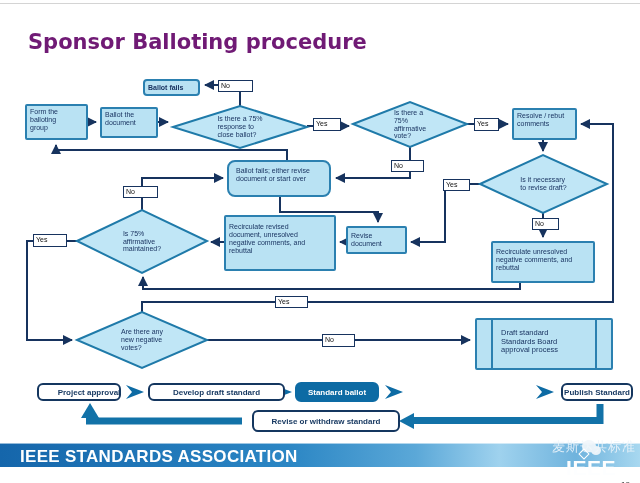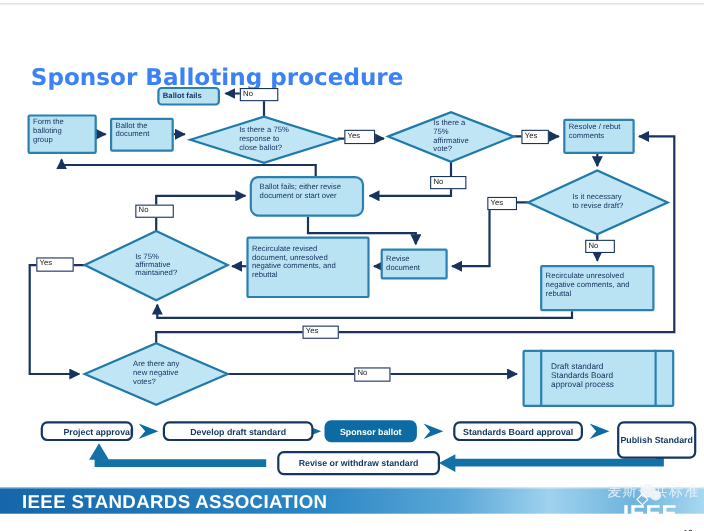--- a/index.html
+++ b/index.html
@@ -1,20 +1,20 @@
 <!DOCTYPE html>
 <html><head>
 <meta charset="utf-8">
 <style>
   html,body{margin:0;padding:0;}
   #slide{position:relative;width:640px;height:483px;background:#ffffff;overflow:hidden;
          font-family:"Liberation Sans",sans-serif;-webkit-text-size-adjust:none;}
   #topline{position:absolute;left:0;top:3px;width:640px;height:1px;background:#d4d4d4;}
   #title{position:absolute;left:28px;top:30px;font-family:"DejaVu Sans","Liberation Sans",sans-serif;
-         font-weight:bold;font-size:21px;color:#3b82f6;letter-spacing:0px;white-space:nowrap;margin-top:28px;}
+         font-weight:bold;font-size:21px;color:#701a75;letter-spacing:0px;white-space:nowrap;}
   svg.layer{position:absolute;left:0;top:0;z-index:1;}
   .box{position:absolute;z-index:2;box-sizing:border-box;background:#b9e2f3;border:2px solid #2b80b0;
        color:#16305e;font-size:7px;line-height:1.14;padding:2px 3px;white-space:pre-line;border-radius:2px;}
   .box.rounded{border-radius:8px;}
   .box.small-r{border-radius:4px;font-weight:bold;display:flex;align-items:center;}
   .dtext{position:absolute;z-index:2;display:flex;align-items:center;justify-content:center;
          color:#16305e;font-size:7px;line-height:1.12;text-align:left;white-space:pre-line;}
   .tag{position:absolute;z-index:3;box-sizing:border-box;background:#ffffff;border:1px solid #17335e;
        color:#111;font-size:7px;line-height:1.3;padding:0 2px;}
   .ppline{position:absolute;top:-2px;bottom:-2px;width:2px;background:#2b80b0;z-index:3;}
@@ -143,23 +143,22 @@
   <div class="tag" style="left:391px;top:160px;width:33px;height:12px;">No</div>
   <div class="tag" style="left:443px;top:179px;width:27px;height:12px;">Yes</div>
   <div class="tag" style="left:532px;top:218px;width:27px;height:12px;">No</div>
   <div class="tag" style="left:123px;top:186px;width:35px;height:12px;">No</div>
   <div class="tag" style="left:33px;top:234px;width:34px;height:13px;">Yes</div>
   <div class="tag" style="left:275px;top:296px;width:33px;height:12px;">Yes</div>
   <div class="tag" style="left:322px;top:334px;width:33px;height:13px;">No</div>
 
   <div class="chev" style="left:37px;top:383px;width:84px;height:18px;padding-left:20px;">Project approval</div>
   <div class="chev" style="left:148px;top:383px;width:137px;height:18px;">Develop draft standard</div>
-  <div class="chev active" style="left:295px;top:382px;width:84px;height:20px;">Sponsor ballot</div>
-  <div class="chev" style="left:412px;top:383px;width:118px;height:18px;">Standards Board approval</div>
-  <div class="chev" style="left:561px;top:383px;width:72px;height:34px;">Publish Standard</div>
+  <div class="chev active" style="left:295px;top:382px;width:84px;height:20px;">Standard ballot</div>
+  <div class="chev" style="left:561px;top:383px;width:72px;height:18px;">Publish Standard</div>
   <div id="revise-box" style="left:252px;top:410px;width:148px;height:22px;">Revise or withdraw standard</div>
 
   <div id="footerbar"></div>
   <div id="footer-org">IEEE STANDARDS ASSOCIATION</div>
   <div id="watermark">
     <span class="wc">
         <span class="b1"></span>
         <span class="b2"></span>
       </span>
     <span id="wm-text">麦斯达共标准</span>

